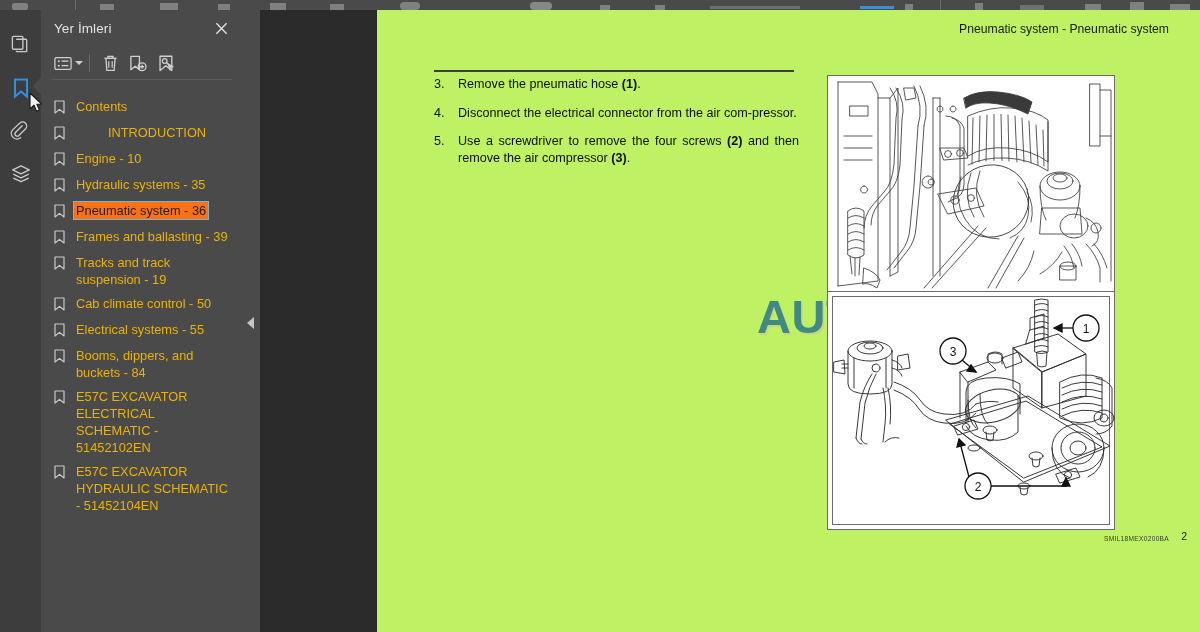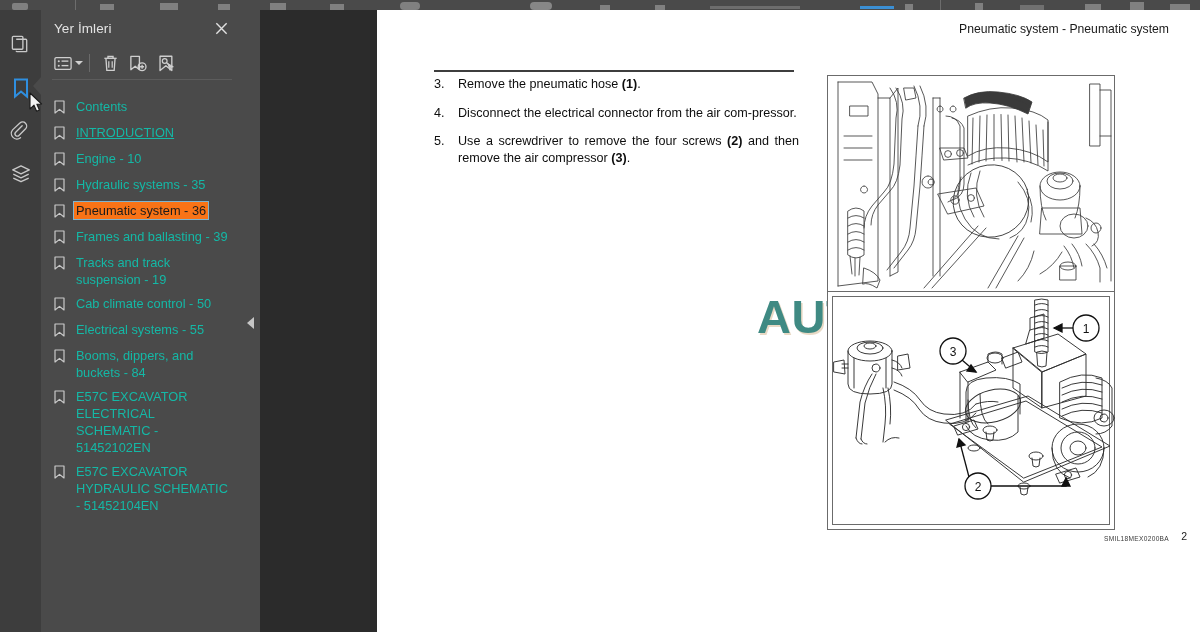--- a/index.html
+++ b/index.html
@@ -77,49 +77,49 @@
     overflow:hidden;padding-top:5px;
   }
   .bm-row{
     display:flex;align-items:flex-start;
     padding:2px 8px 2px 13px;margin-bottom:1px;cursor:pointer;
   }
   .bm-ico{
     flex:0 0 auto;width:19px;padding-top:3px;
   }
   .bm-label{
-    color:#14b8a6;font-size:12.8px;line-height:17px;
+    color:#eab308;font-size:12.8px;line-height:17px;
     padding:1px 3px 1px 3px;
     word-wrap:break-word;
   }
   .bm-row.selected .bm-label{
     background:#f97316;color:#1b1b1b;border:1px solid #7fb4cf;
     padding:0px 2px 0px 2px;
   }
-  .bm-row.linked .bm-label{text-decoration:underline;}
+  .bm-row.linked .bm-label{margin-left:32px;}
 
   
   .gutter{
     position:absolute;left:241px;top:10px;width:19px;height:622px;
     background:#4a4a4a;
   }
   .collapse-handle{
     position:absolute;left:247px;top:317px;width:0;height:0;
     border-top:6px solid transparent;border-bottom:6px solid transparent;
     border-right:7px solid #c6c6c6;cursor:pointer;
   }
   .viewer-bg{
     position:absolute;left:260px;top:10px;width:940px;height:622px;
     background:#2b2b2b;
   }
 
   
   .page{
     position:absolute;left:377px;top:10px;width:823px;height:622px;
-    background:#ffffff;
+    background:#bef264;
   }
   .pg-header{
     position:absolute;right:31px;top:12px;
     font-size:12.2px;color:#1a1a1a;white-space:nowrap;
   }
   .pg-rule{
     position:absolute;left:57px;top:60px;width:360px;height:2px;background:#3e3e3e;
   }
   .steps{
     position:absolute;left:57px;top:66px;width:365px;

